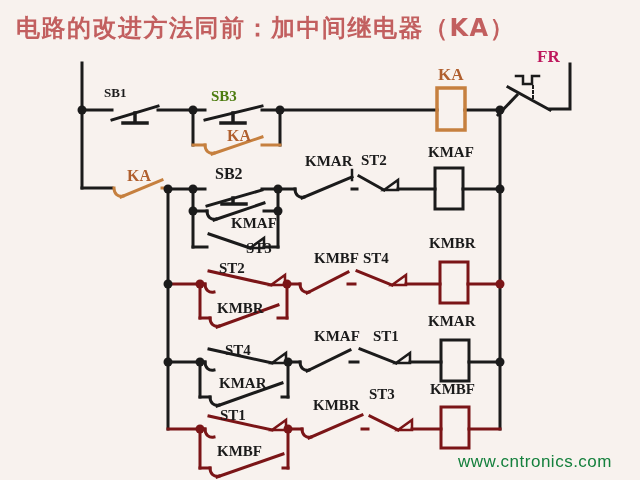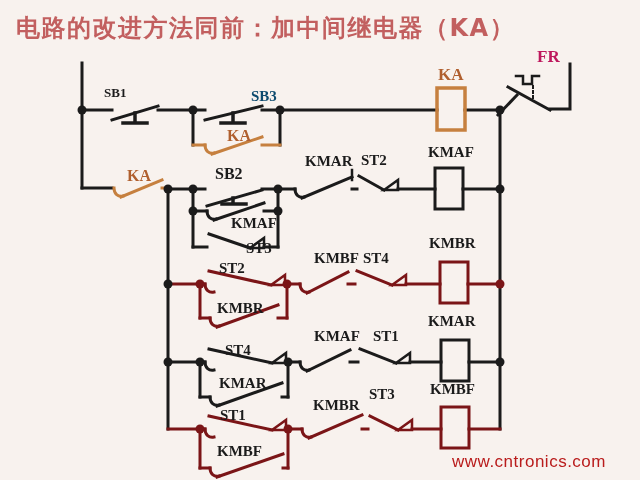--- a/index.html
+++ b/index.html
@@ -220,21 +220,21 @@
       <circle cx="200" cy="284" r="4.5"></circle>
         <circle cx="287" cy="284" r="4.5"></circle>
       <circle cx="500" cy="284" r="4.5"></circle>
         <circle cx="200" cy="429" r="4.5"></circle>
       <circle cx="288" cy="429" r="4.5"></circle>
     </g>
   </svg>
 
   <div id="labels">
       <span class="lbl" style="left: 104px; top: 86px; font-size: 13px; color: rgb(27, 27, 27);">SB1</span>
-      <span class="lbl" style="left: 211px; top: 89px; font-size: 15px; color: #0c4a6e; margin-left: 40px;">SB3</span>
+      <span class="lbl" style="left: 211px; top: 89px; font-size: 15px; color: #4d7c0f;">SB3</span>
       <span class="lbl" style="left: 227px; top: 128px; font-size: 16px; color: rgb(176, 95, 46);">KA</span>
       <span class="lbl" style="left: 438px; top: 66px; font-size: 17px; color: rgb(176, 95, 46);">KA</span>
       <span class="lbl" style="left: 537px; top: 48px; font-size: 17px; color: #be185d;">FR</span>
       <span class="lbl" style="left: 127px; top: 168px; font-size: 16px; color: rgb(176, 95, 46);">KA</span>
       <span class="lbl" style="left: 215px; top: 166px; font-size: 16px; color: rgb(27, 27, 27);">SB2</span>
       <span class="lbl" style="left: 231px; top: 216px; font-size: 15px; color: rgb(27, 27, 27);">KMAF</span>
       <span class="lbl" style="left: 246px; top: 241px; font-size: 15px; color: rgb(27, 27, 27);">ST3</span>
       <span class="lbl" style="left: 305px; top: 154px; font-size: 15px; color: rgb(27, 27, 27);">KMAR</span>
       <span class="lbl" style="left: 361px; top: 153px; font-size: 15px; color: rgb(27, 27, 27);">ST2</span>
       <span class="lbl" style="left: 428px; top: 145px; font-size: 15px; color: rgb(27, 27, 27);">KMAF</span>
@@ -248,14 +248,14 @@
       <span class="lbl" style="left: 314px; top: 329px; font-size: 15px; color: rgb(27, 27, 27);">KMAF</span>
       <span class="lbl" style="left: 373px; top: 329px; font-size: 15px; color: rgb(27, 27, 27);">ST1</span>
       <span class="lbl" style="left: 428px; top: 314px; font-size: 15px; color: rgb(27, 27, 27);">KMAR</span>
       <span class="lbl" style="left: 220px; top: 408px; font-size: 15px; color: rgb(27, 27, 27);">ST1</span>
       <span class="lbl" style="left: 217px; top: 444px; font-size: 15px; color: rgb(27, 27, 27);">KMBF</span>
       <span class="lbl" style="left: 313px; top: 398px; font-size: 15px; color: rgb(27, 27, 27);">KMBR</span>
       <span class="lbl" style="left: 369px; top: 387px; font-size: 15px; color: rgb(27, 27, 27);">ST3</span>
       <span class="lbl" style="left: 430px; top: 382px; font-size: 15px; color: rgb(27, 27, 27);">KMBF</span>
     </div>
 
-  <div class="watermark" style="color: #b91c1c;">www.cntronics.com</div>
+  <div class="watermark" style="color: #15803d; margin-left: 6px;">www.cntronics.com</div>
 </div>
 
 </body></html>

